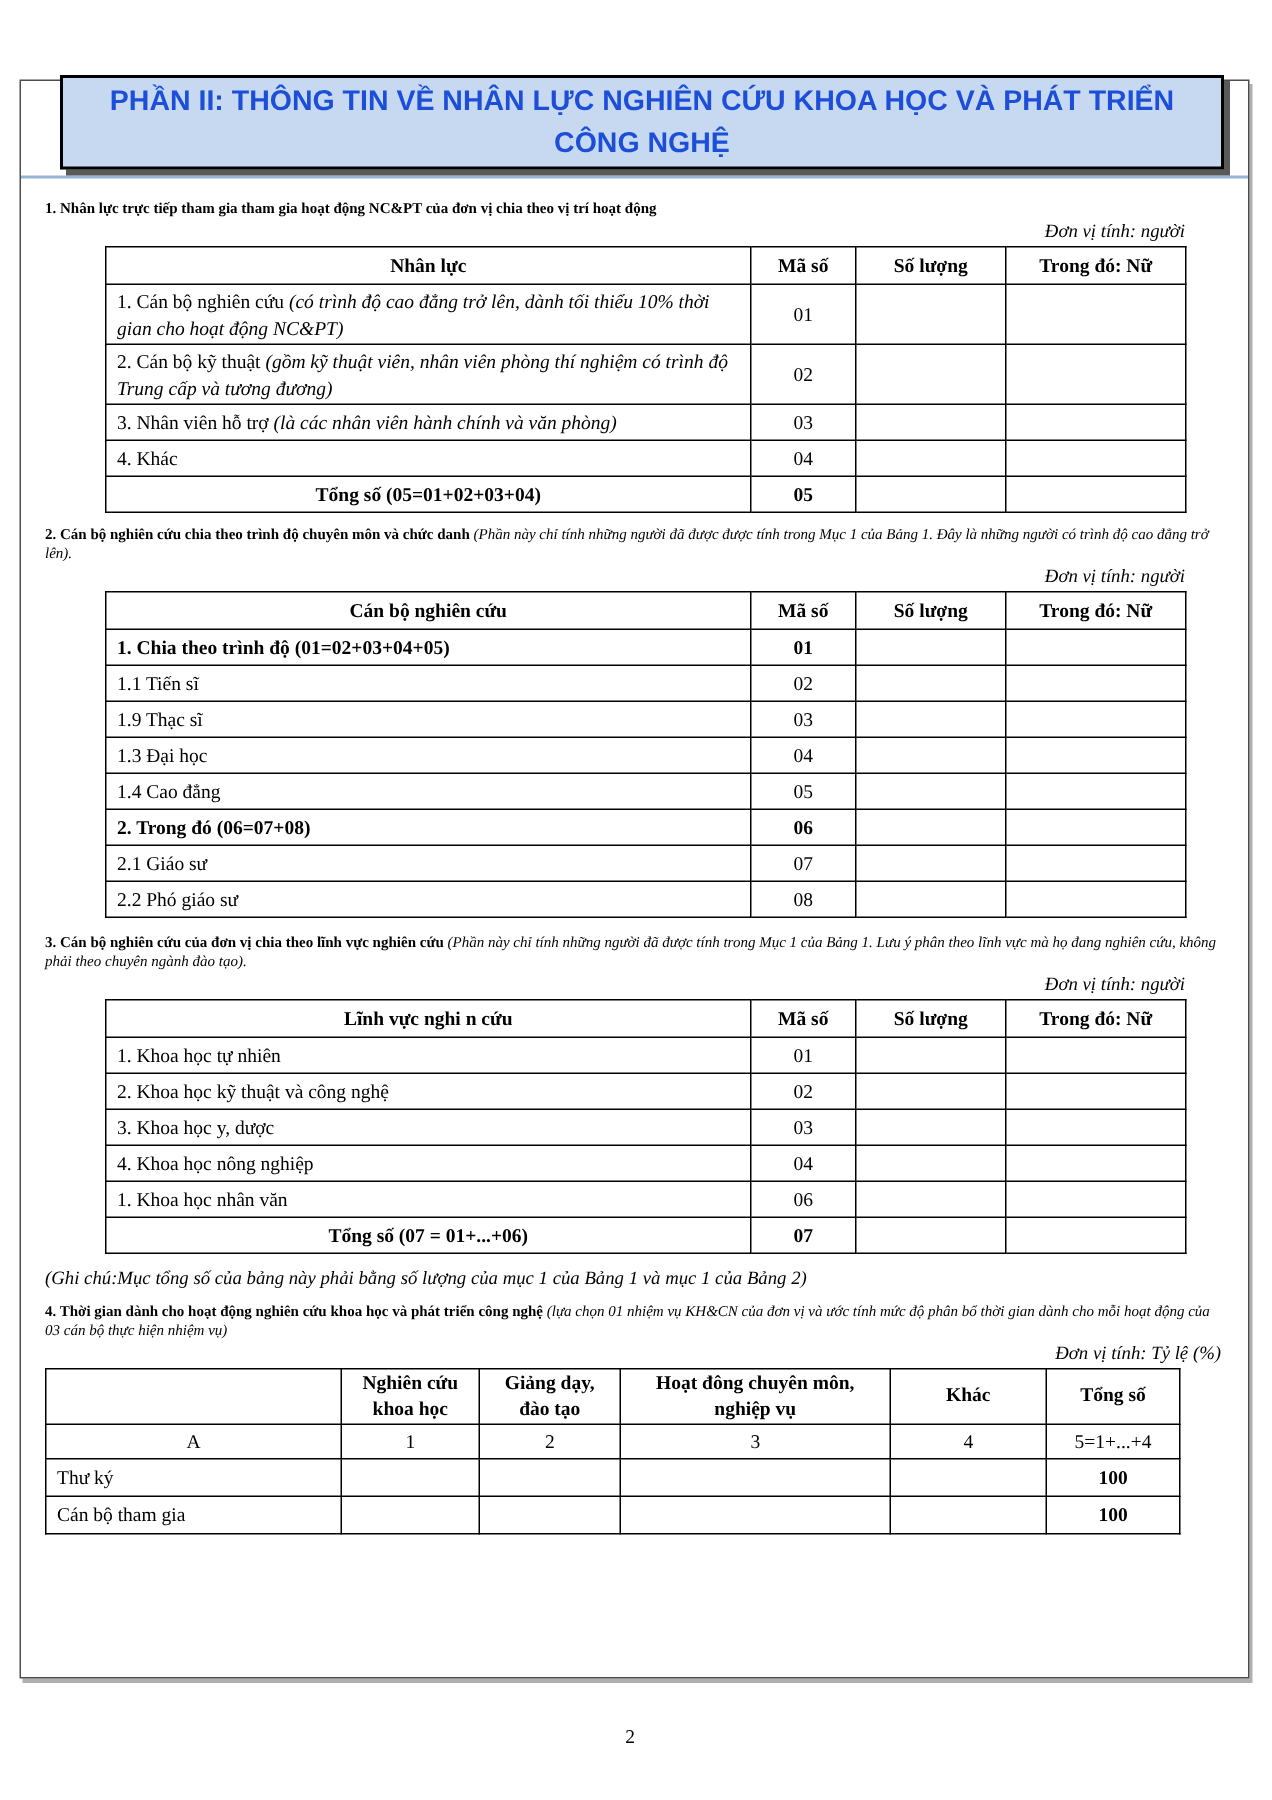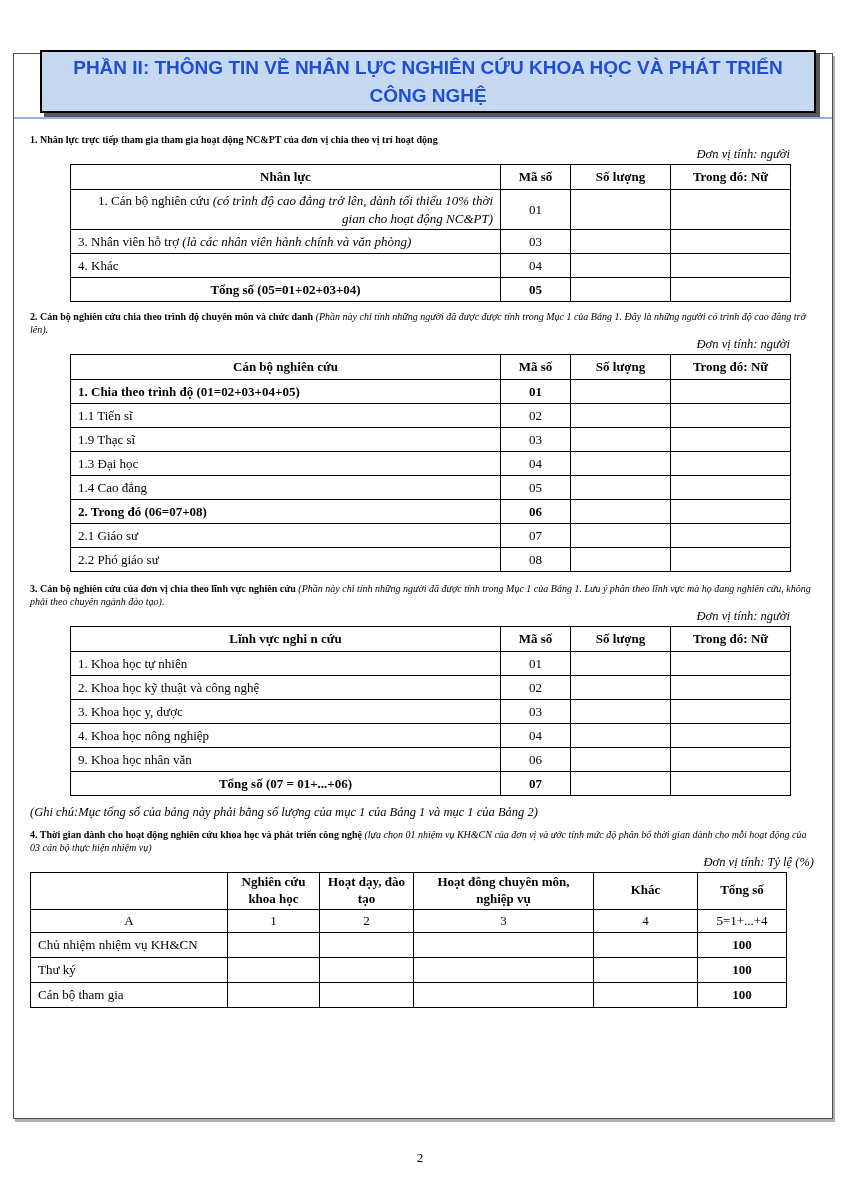--- a/index.html
+++ b/index.html
@@ -28,21 +28,21 @@
   .sec-title { font-size:10px; line-height:1.3; margin-top:5px; }
   .sec-title b { font-weight:bold; }
   .sec-title i { font-weight:normal; font-style:italic; }
   .unit { text-align:right; font-style:italic; font-size:12.5px; margin:1px 26px 2px 0; }
   .unit4 { margin-right:2px; }
   table.t { border-collapse:collapse; table-layout:fixed; font-size:13px; }
   table.t th, table.t td { border:1px solid #000; padding:1px 7px; vertical-align:middle; }
   table.t th { font-weight:bold; text-align:center; height:25px;margin-left:42px; }
   .t13 { width:720px; margin-left:40px; }
   .t13 td { height:24px; }
-  td.two-line { height:40px; line-height:1.35;text-align:right; }
+  td.two-line { height:40px; line-height:1.35; }
   td.c { text-align:center; }
   .b { font-weight:bold; }
   td.lbl i { font-style:italic; }
   .t4 { width:756px; margin-top:2px; }
   .t4 th { height:39px; line-height:1.3; padding:1px 4px; }
   .t4 td { height:25px; }
   .t4 tr.idx td { height:23px; text-align:center; }
   .note-line { text-align:left; font-style:italic; font-size:12.5px; margin-top:9px; }
   .gap8 { margin-top:8px; }
   .gap10 { margin-top:10px; }
@@ -80,20 +80,26 @@
         </tr>
       </thead>
       <tbody>
         <tr>
           <td class="lbl two-line"><span>1. Cán bộ nghiên cứu </span><i>(có trình độ cao đẳng trở lên, dành tối thiểu 10% thời gian cho hoạt động NC&amp;PT)</i></td>
           <td class="c">01</td>
           <td></td>
           <td></td>
         </tr>
         <tr>
+          <td class="lbl two-line"><span>2. Cán bộ kỹ thuật </span><i>(gồm kỹ thuật viên, nhân viên phòng thí nghiệm có trình độ Trung cấp và tương đương)</i></td>
+          <td class="c">02</td>
+          <td></td>
+          <td></td>
+        </tr>
+        <tr>
           <td class="lbl"><span>3. Nhân viên hỗ trợ </span><i>(là các nhân viên hành chính và văn phòng)</i></td>
           <td class="c">03</td>
           <td></td>
           <td></td>
         </tr>
         <tr>
           <td class="lbl"><span>4. Khác</span></td>
           <td class="c">04</td>
           <td></td>
           <td></td>
@@ -212,21 +218,21 @@
           <td></td>
           <td></td>
         </tr>
         <tr>
           <td class="lbl">4. Khoa học nông nghiệp</td>
           <td class="c">04</td>
           <td></td>
           <td></td>
         </tr>
         <tr>
-          <td class="lbl">9. Khoa học nhân văn</td>
+          <td class="lbl">1. Khoa học nhân văn</td>
           <td class="c">06</td>
           <td></td>
           <td></td>
         </tr>
         <tr>
           <td class="c b">Tổng số (07 = 01+...+06)</td>
           <td class="c b">07</td>
           <td></td>
           <td></td>
         </tr>
@@ -242,44 +248,36 @@
           <col style="width:92px">
           <col style="width:94px">
           <col style="width:180px">
           <col style="width:104px">
           <col style="width:89px">
         </colgroup>
       <thead>
         <tr>
           <th></th>
           <th>Nghiên cứu khoa học</th>
-          <th>Hoạt dạy, đào tạo</th>
+          <th>Giảng dạy, đào tạo</th>
           <th>Hoạt đông chuyên môn, nghiệp vụ</th>
           <th>Khác</th>
           <th>Tổng số</th>
         </tr>
       </thead>
       <tbody>
         <tr class="idx">
           <td>A</td>
           <td>1</td>
           <td>2</td>
           <td>3</td>
           <td>4</td>
           <td>5=1+...+4</td>
         </tr>
         <tr>
-          <td class="lbl">Chủ nhiệm nhiệm vụ KH&amp;CN</td>
-          <td></td>
-          <td></td>
-          <td></td>
-          <td></td>
-          <td class="c b">100</td>
-        </tr>
-        <tr>
           <td class="lbl">Thư ký</td>
           <td></td>
           <td></td>
           <td></td>
           <td></td>
           <td class="c b">100</td>
         </tr>
         <tr>
           <td class="lbl">Cán bộ tham gia</td>
           <td></td>

